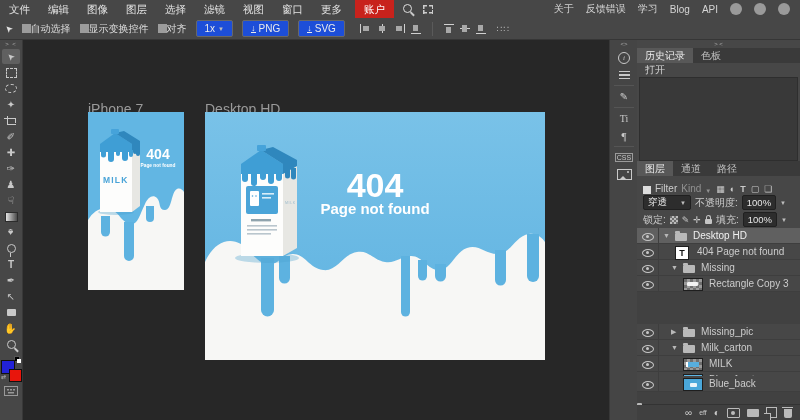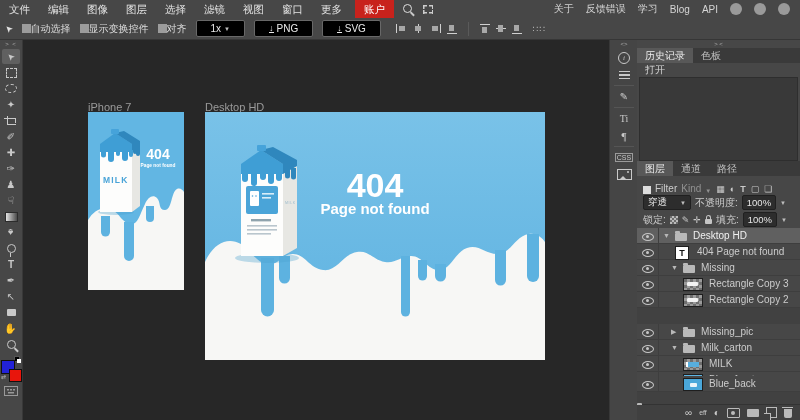--- a/index.html
+++ b/index.html
@@ -14,22 +14,22 @@
   .acct-btn{background:#c8221c;color:#ffffff;padding:0 9px;height:18px;line-height:18px;margin-left:4px;font-size:10.5px}
   .menu-right{margin-left:auto;display:flex;align-items:center;gap:12px;padding-right:10px;color:#d5d5d5}
   .soc{width:12px;height:12px;border-radius:50%;background:#9a9a9a;display:inline-block}
 
   
   .optbar{left:0;top:18px;width:800px;height:22px;background:#474747;border-bottom:1px solid #363636;
           display:flex;align-items:center;gap:9px;padding-left:5px;box-sizing:border-box;z-index:8}
   .optgroup{display:flex;align-items:center;}
   .chk{width:9px;height:9px;background:#9c9c9c;display:inline-block}
   .optlabel{color:#dcdcdc;font-size:10px}
-  .btn{background:#000000;border:1px solid #686868;border-radius:2px;height:15px;display:flex;align-items:center;
-       padding:0 14px;gap:3px;font-size:10px;color:#ebebeb}
+  .btn{background:#1d4ed8;border:1px solid #686868;border-radius:2px;height:15px;display:flex;align-items:center;
+       padding:0 8px;gap:3px;font-size:10px;color:#ebebeb}
   .dd-arrow{font-size:6px;color:#bdbdbd}
   .ico-dl{font-size:9px;line-height:8px;border-bottom:1px solid #ebebeb;color:#ebebeb}
   .vsep{width:1px;height:14px;background:#5a5a5a}
   .aln{width:10px;height:9px;position:relative;display:inline-block;margin:0 2px}
   .aln::after{content:'';position:absolute;top:2px;width:6px;height:5px;background:#a8a8a8}
   .aln-l{border-left:1px solid #d0d0d0}.aln-l::after{left:2px}
   .aln-c{border-left:1px solid #d0d0d0;border-left-color:transparent}
   .aln-c::before{content:'';position:absolute;left:4px;top:0;bottom:0;width:1px;background:#d0d0d0}.aln-c::after{left:1px}
   .aln-r{border-right:1px solid #d0d0d0}.aln-r::after{right:2px}
   .aln-b{border-bottom:1px solid #d0d0d0}.aln-b::after{top:auto;bottom:2px;left:2px;width:5px;height:6px}
@@ -66,21 +66,21 @@
   .sw-mini-w{position:absolute;left:16px;top:3px;width:4px;height:4px;background:#ffffff}
   .sw-swap{position:absolute;left:0;top:17px;font-size:6px;color:#bbbbbb}
   .ico-kbd{width:12px;height:8px;border:1px solid #999999;margin:6px auto 0;background:
     linear-gradient(#999,#999) 2px 2px/2px 1.5px no-repeat,
     linear-gradient(#999,#999) 5px 2px/2px 1.5px no-repeat,
     linear-gradient(#999,#999) 8px 2px/2px 1.5px no-repeat,
     linear-gradient(#999,#999) 3px 5px/6px 1.5px no-repeat}
 
   
   .canvas{left:22px;top:57px;width:587px;height:363px;background:#272727;z-index:1}
-  .ablabel{position:absolute;color:#9a9a9a;font-size:11px}
+  .ablabel{position:absolute;color:#9a9a9a;font-size:14px}
 
   
   .strip{left:609px;top:40px;width:28px;height:380px;background:#454545;border-left:1px solid #383838;z-index:7}
   .strip-collapse{height:9px;text-align:center;font-size:6px;color:#aaaaaa;line-height:9px;letter-spacing:0}
   .sicon{width:28px;height:17px;display:flex;align-items:center;justify-content:center;color:#c9c9c9}
   .shr{height:1px;background:#555555;margin:2px 4px}
   .ico-info{border-radius:50%;border:1px solid #c9c9c9;width:10px;height:10px;line-height:10px;text-align:center;
             font-size:7px;font-style:italic;font-family:"Liberation Serif",serif}
   .ico-sliders{width:11px;height:8px;background:linear-gradient(#c9c9c9 0 1.2px,transparent 1.2px 3.4px,#c9c9c9 3.4px 4.6px,transparent 4.6px 6.8px,#c9c9c9 6.8px 8px)}
   .ico-ti{font-family:"Liberation Serif",serif;font-size:10px}
@@ -456,25 +456,20 @@
         <span class="eye"></span>
         <span class="tri" style="left:34px">▼</span>
         <span class="folder" style="left:46px"></span>
         <span class="lname" style="left:64px">Missing</span>
       </div>
       <div class="lrow" style="top:48px">
         <span class="eye"></span>
         <span class="th th-check" style="left:46px"></span>
         <span class="lname" style="left:72px">Rectangle Copy 3</span>
       </div>
-      <div class="lrow" style="top:64px">
-        <span class="eye"></span>
-        <span class="th th-check" style="left:46px"></span>
-        <span class="lname" style="left:72px">Rectangle Copy 2</span>
-      </div>
       <div class="lrow" style="top:112px">
         <span class="eye"></span>
         <span class="tri" style="left:34px">▼</span>
         <span class="folder" style="left:46px"></span>
         <span class="lname" style="left:64px">Milk_carton</span>
       </div>
       <div class="lrow" style="top:96px">
         <span class="eye"></span>
         <span class="tri" style="left:34px">▶</span>
         <span class="folder" style="left:46px"></span>

